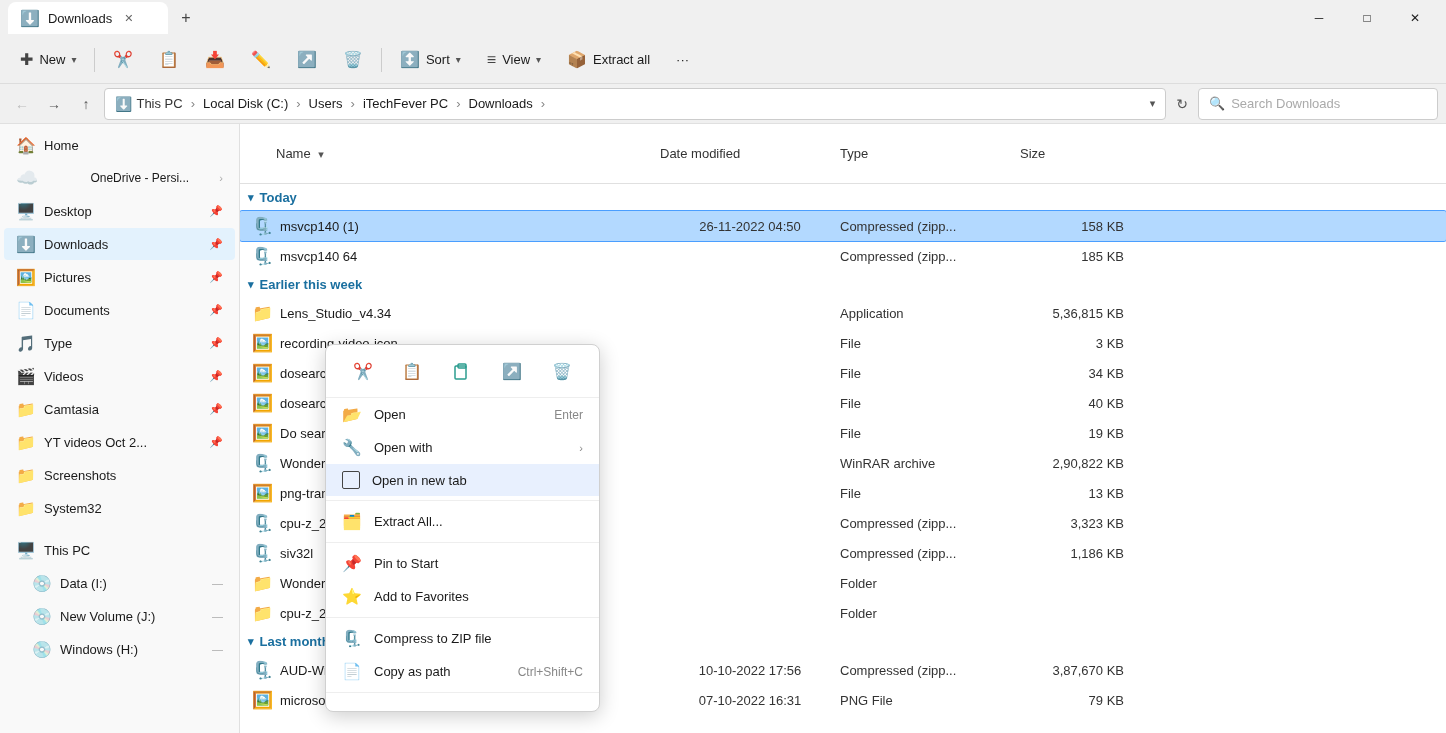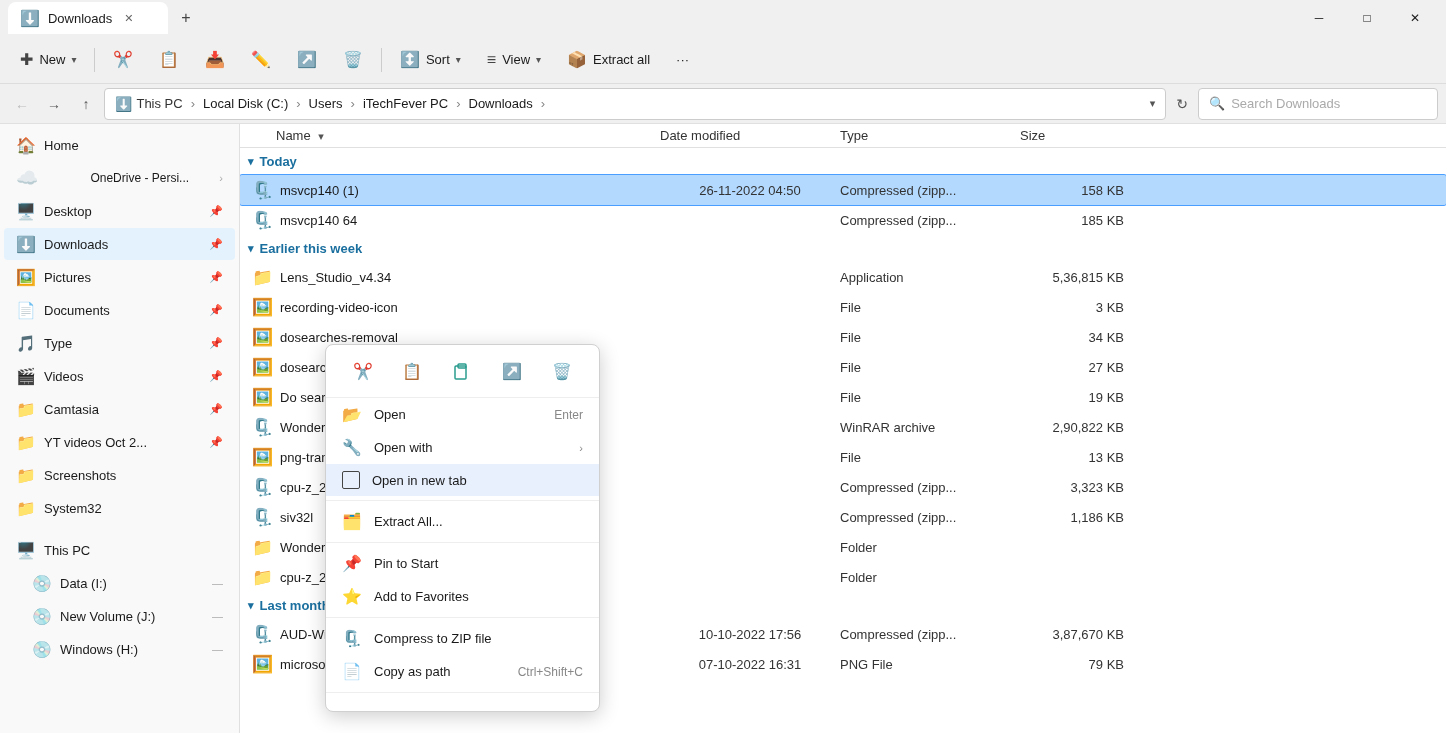--- a/index.html
+++ b/index.html
@@ -80,21 +80,21 @@
       font-size: 13px; height: 32px;
     }
     .sidebar-item.active { background: #e3f2fd; }
     .sidebar-item .s-icon { font-size: 16px; width: 20px; text-align: center; }
     .sidebar-item .pin { color: #aaa; font-size: 11px; margin-left: auto; }
     .home-icon { color: #e67e22; }
 
     
     .file-list { flex: 1; overflow-y: auto; background: #fff; }
     .file-list-header {
-      display: flex; align-items: flex-start; padding: 4px 0; border-bottom: 1px solid #e0e0e0;
+      display: flex; align-items: flex-start; padding: 22px 0; border-bottom: 1px solid #e0e0e0;
       font-size: 13px; color: #333; font-weight: 500; position: sticky; top: 0; background: #fff; z-index: 1;
     }
     .col-name { width: 420px; padding-left: 36px; cursor: pointer; }
     .col-date { width: 180px; cursor: pointer; }
     .col-type { width: 180px; cursor: pointer; }
     .col-size { width: 120px; cursor: pointer; }
     .sort-arrow { color: #555; margin-left: 4px; font-size: 11px; }
 
     .group-header {
       display: flex; align-items: center; gap: 6px; padding: 6px 8px;
@@ -392,21 +392,21 @@
       <div class="file-type">File</div>
       <div class="file-size">34 KB</div>
     </div>
     <div class="file-row">
       <div class="file-name-cell">
         <span class="file-icon img-icon">🖼️</span>
         <span class="file-name-text">dosearches removal</span>
       </div>
       <div class="file-date"></div>
       <div class="file-type">File</div>
-      <div class="file-size">27 KB</div>
+      <div class="file-size">40 KB</div>
     </div>
     <div class="file-row">
       <div class="file-name-cell">
         <span class="file-icon img-icon">🖼️</span>
         <span class="file-name-text">Do searches removal</span>
       </div>
       <div class="file-date"></div>
       <div class="file-type">File</div>
       <div class="file-size">19 KB</div>
     </div>

